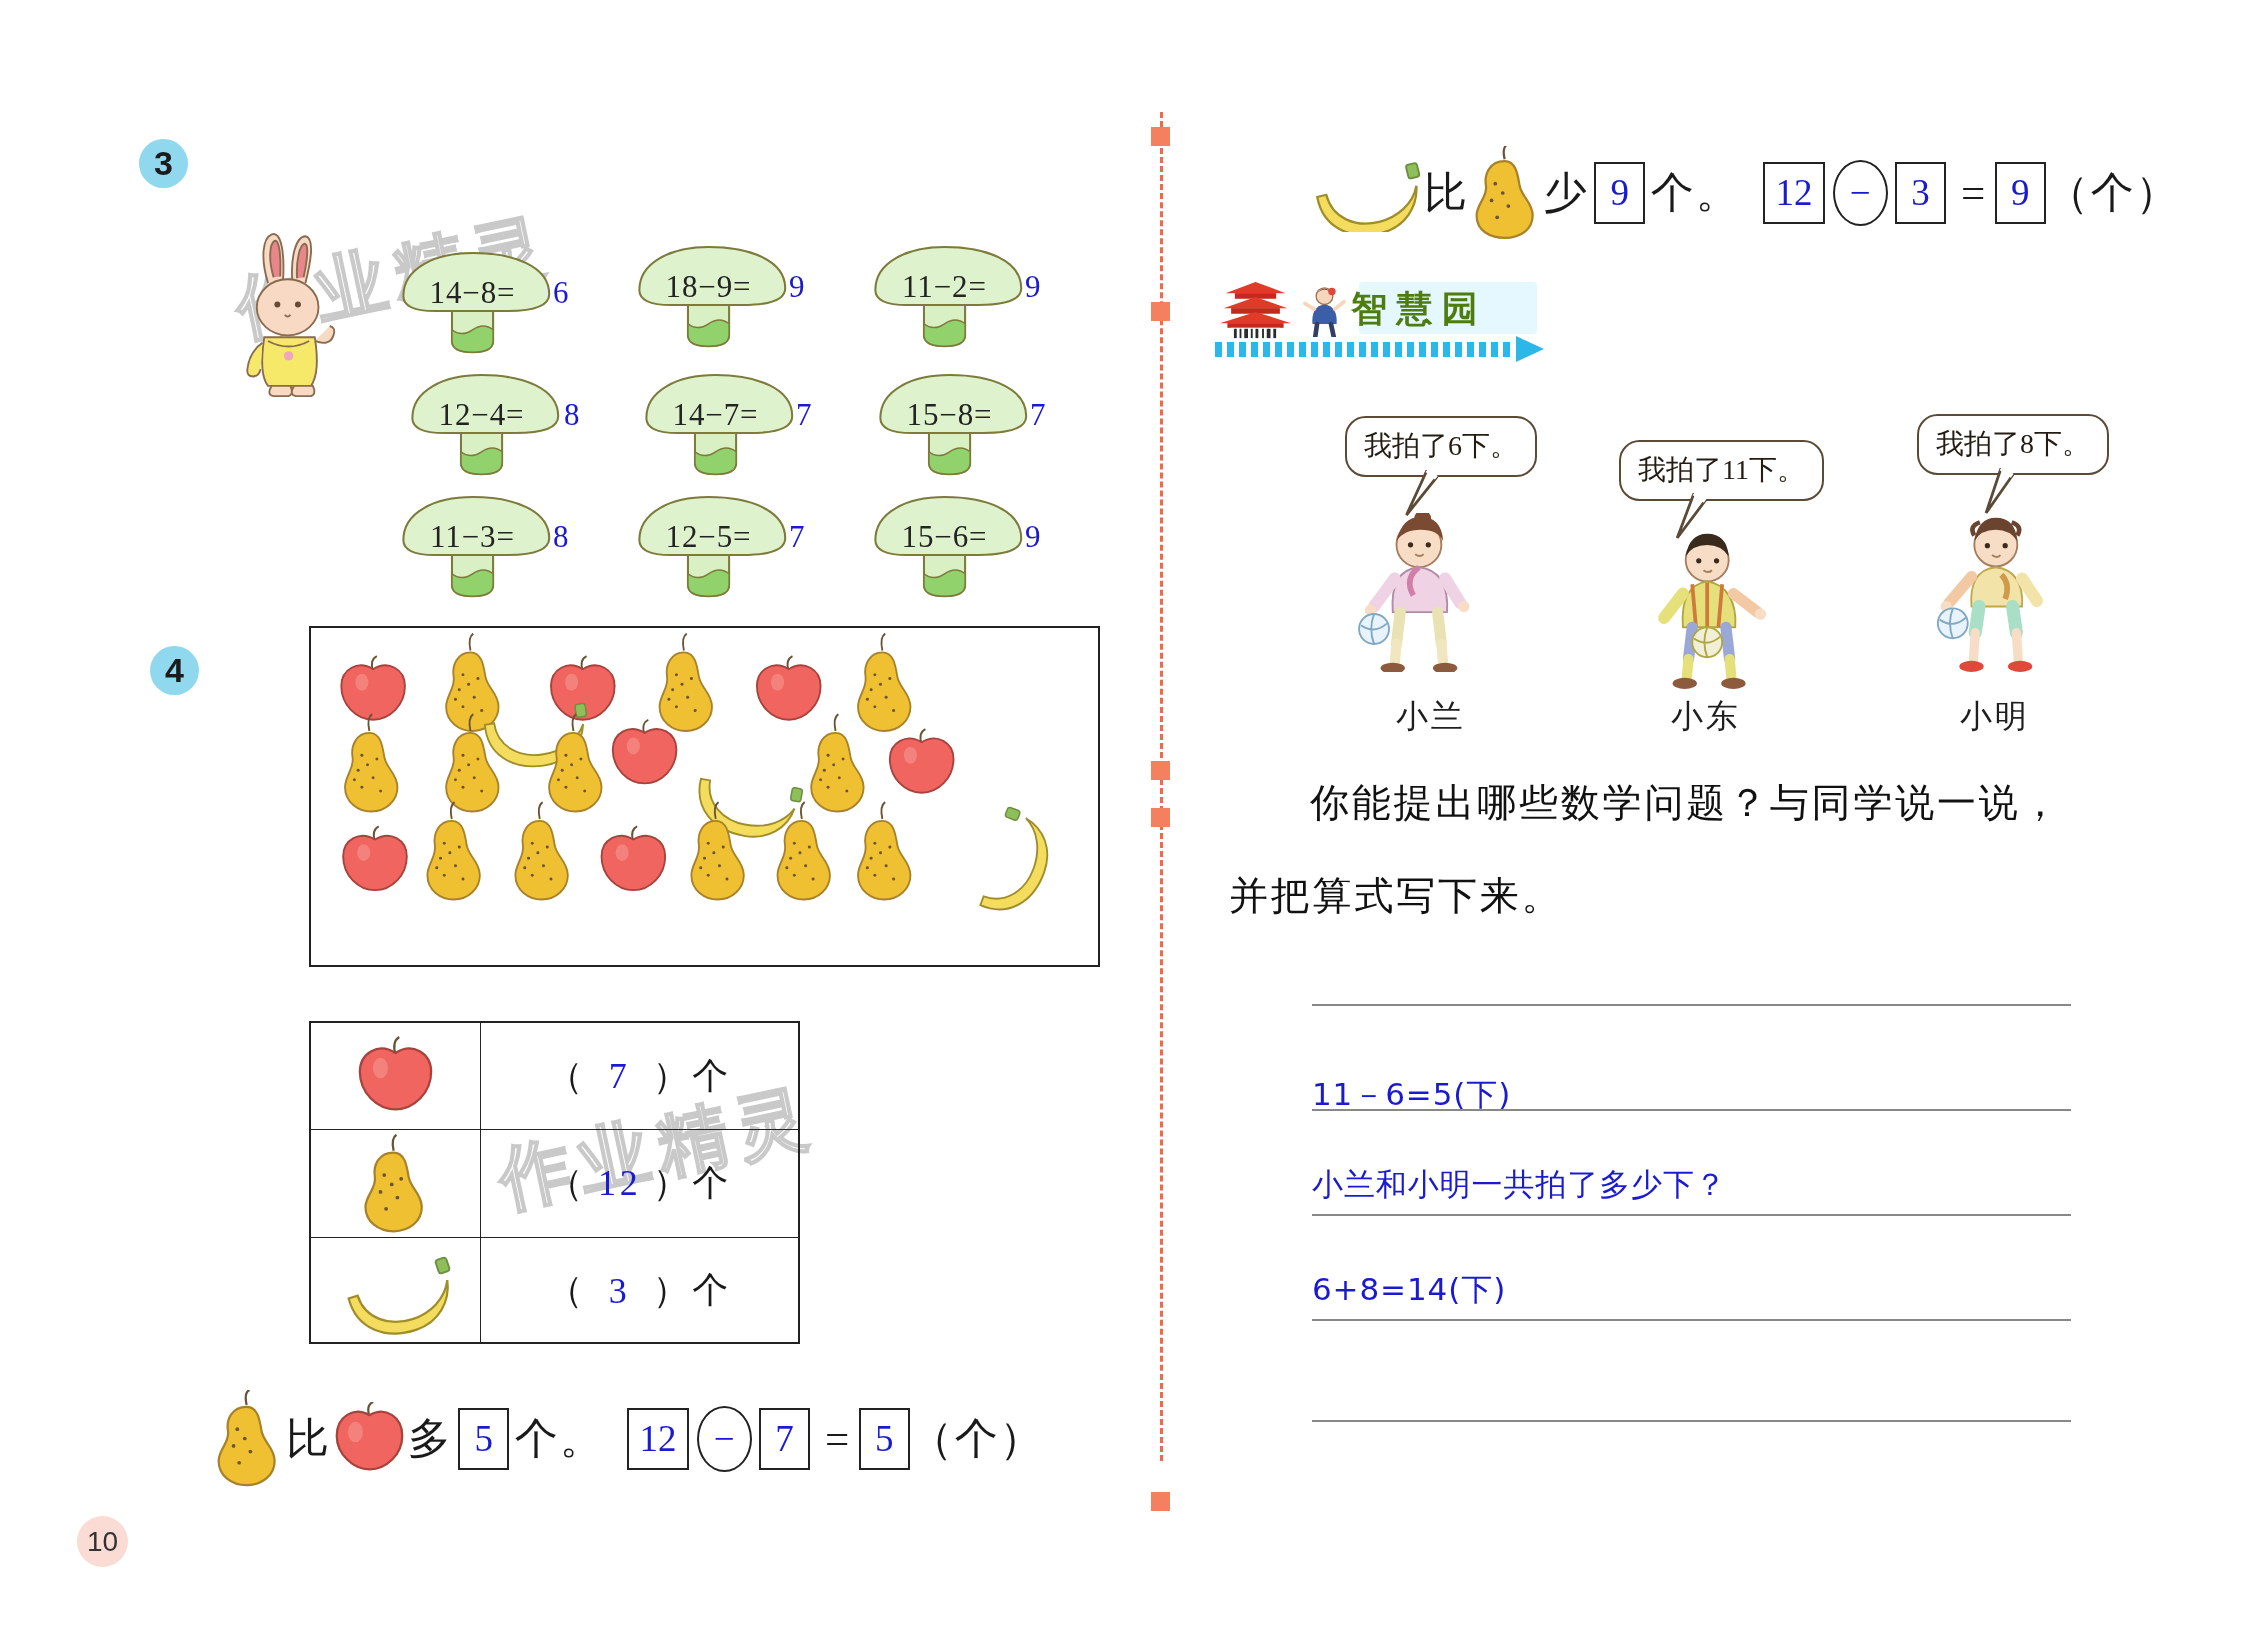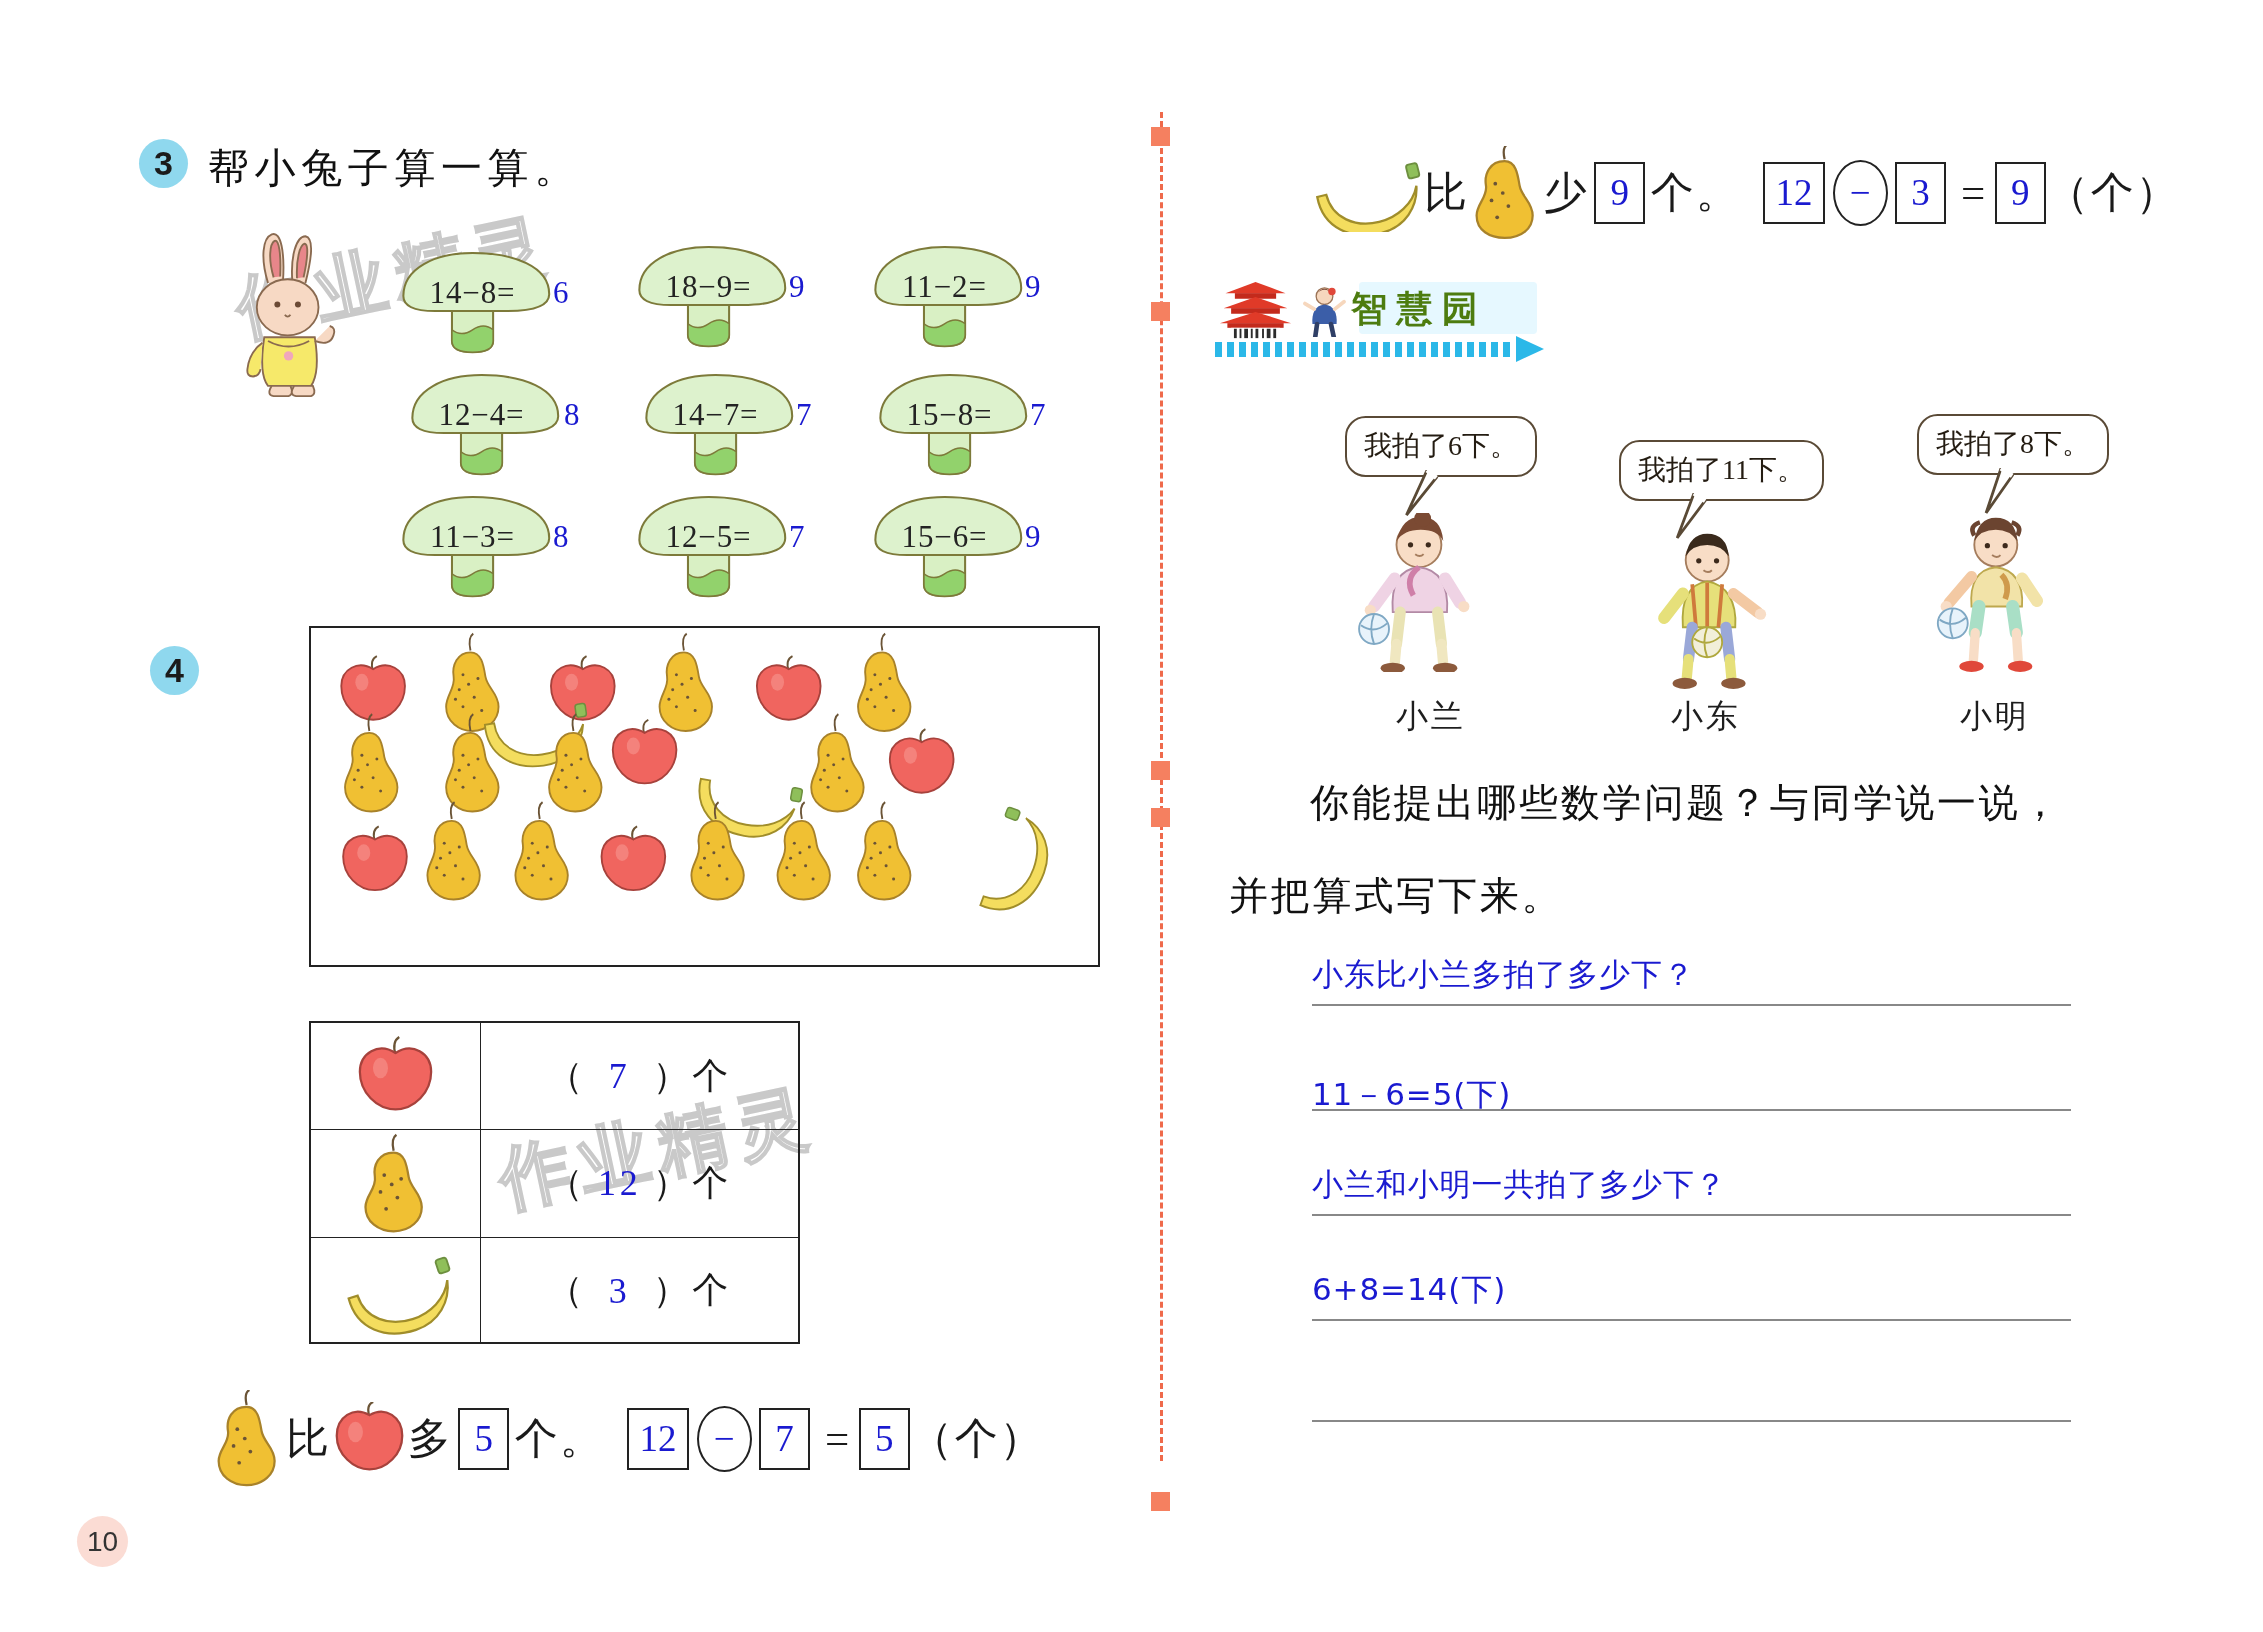--- a/index.html
+++ b/index.html
@@ -117,21 +117,20 @@
       background:#fbdcd4;color:#333;font-size:28px;display:flex;align-items:center;justify-content:center;
       font-family:"Liberation Sans",sans-serif;}
 </style>
 </head>
 <body>
 
 <div class="page">
 
 
   <div class="qnum" style="left:139px;top:139px;">3</div>
-  <div class="prompt cn" style="left:208px;top:141px;">帮小兔子算一算。</div>
 
   <div class="wm" style="left:234px;top:230px;">作业精灵</div>
   <div class="wm" style="left:497px;top:1101px;">作业精灵</div>
 
   <svg id="rabbit" viewBox="0 0 130 185">
     <g stroke="#8a6a50" stroke-width="2" fill="none">
       <path d="M34 62 C26 36 28 14 38 10 C48 6 52 30 50 60" fill="#f7d9c4"></path>
       <path d="M40 56 C34 36 36 20 41 17 C46 15 48 32 47 55" fill="#e8868a"></path>
       <path d="M60 60 C58 34 64 12 74 12 C84 14 80 38 74 62" fill="#f7d9c4"></path>
       <path d="M65 57 C64 36 68 22 73 20 C78 20 76 38 72 56" fill="#e8868a"></path>
@@ -541,21 +540,20 @@
     <ellipse cx="42" cy="164" rx="13" ry="6" fill="#e0483a"></ellipse>
     <ellipse cx="94" cy="164" rx="13" ry="6" fill="#e0483a"></ellipse>
     <circle cx="22" cy="118" r="16" fill="#e8f3fb" stroke="#7fa8c4" stroke-width="2"></circle>
     <path d="M8 114 q14 10 28 -2 M22 102 q-6 16 0 32" stroke="#7fa8c4" stroke-width="2" fill="none"></path>
   </svg>
   <div class="kidname cn" style="left:1960px;top:695px;">小明</div>
 
   <div class="qtext cn" style="left:1310px;top:776px;">你能提出哪些数学问题？与同学说一说，</div>
   <div class="qtext cn" style="left:1229px;top:869px;">并把算式写下来。</div>
 
-  <div class="anstext" style="left:1312px;top:954px;">小东比小兰多拍了多少下？</div>
   <div class="ansline" style="top:1004px;"></div>
 
   <div class="anstext" style="left:1312px;top:1074px;">11－6=5(下)</div>
   <div class="ansline" style="top:1109px;"></div>
 
   <div class="anstext" style="left:1312px;top:1164px;">小兰和小明一共拍了多少下？</div>
   <div class="ansline" style="top:1214px;"></div>
 
   <div class="anstext" style="left:1312px;top:1269px;">6+8=14(下)</div>
   <div class="ansline" style="top:1319px;"></div>

